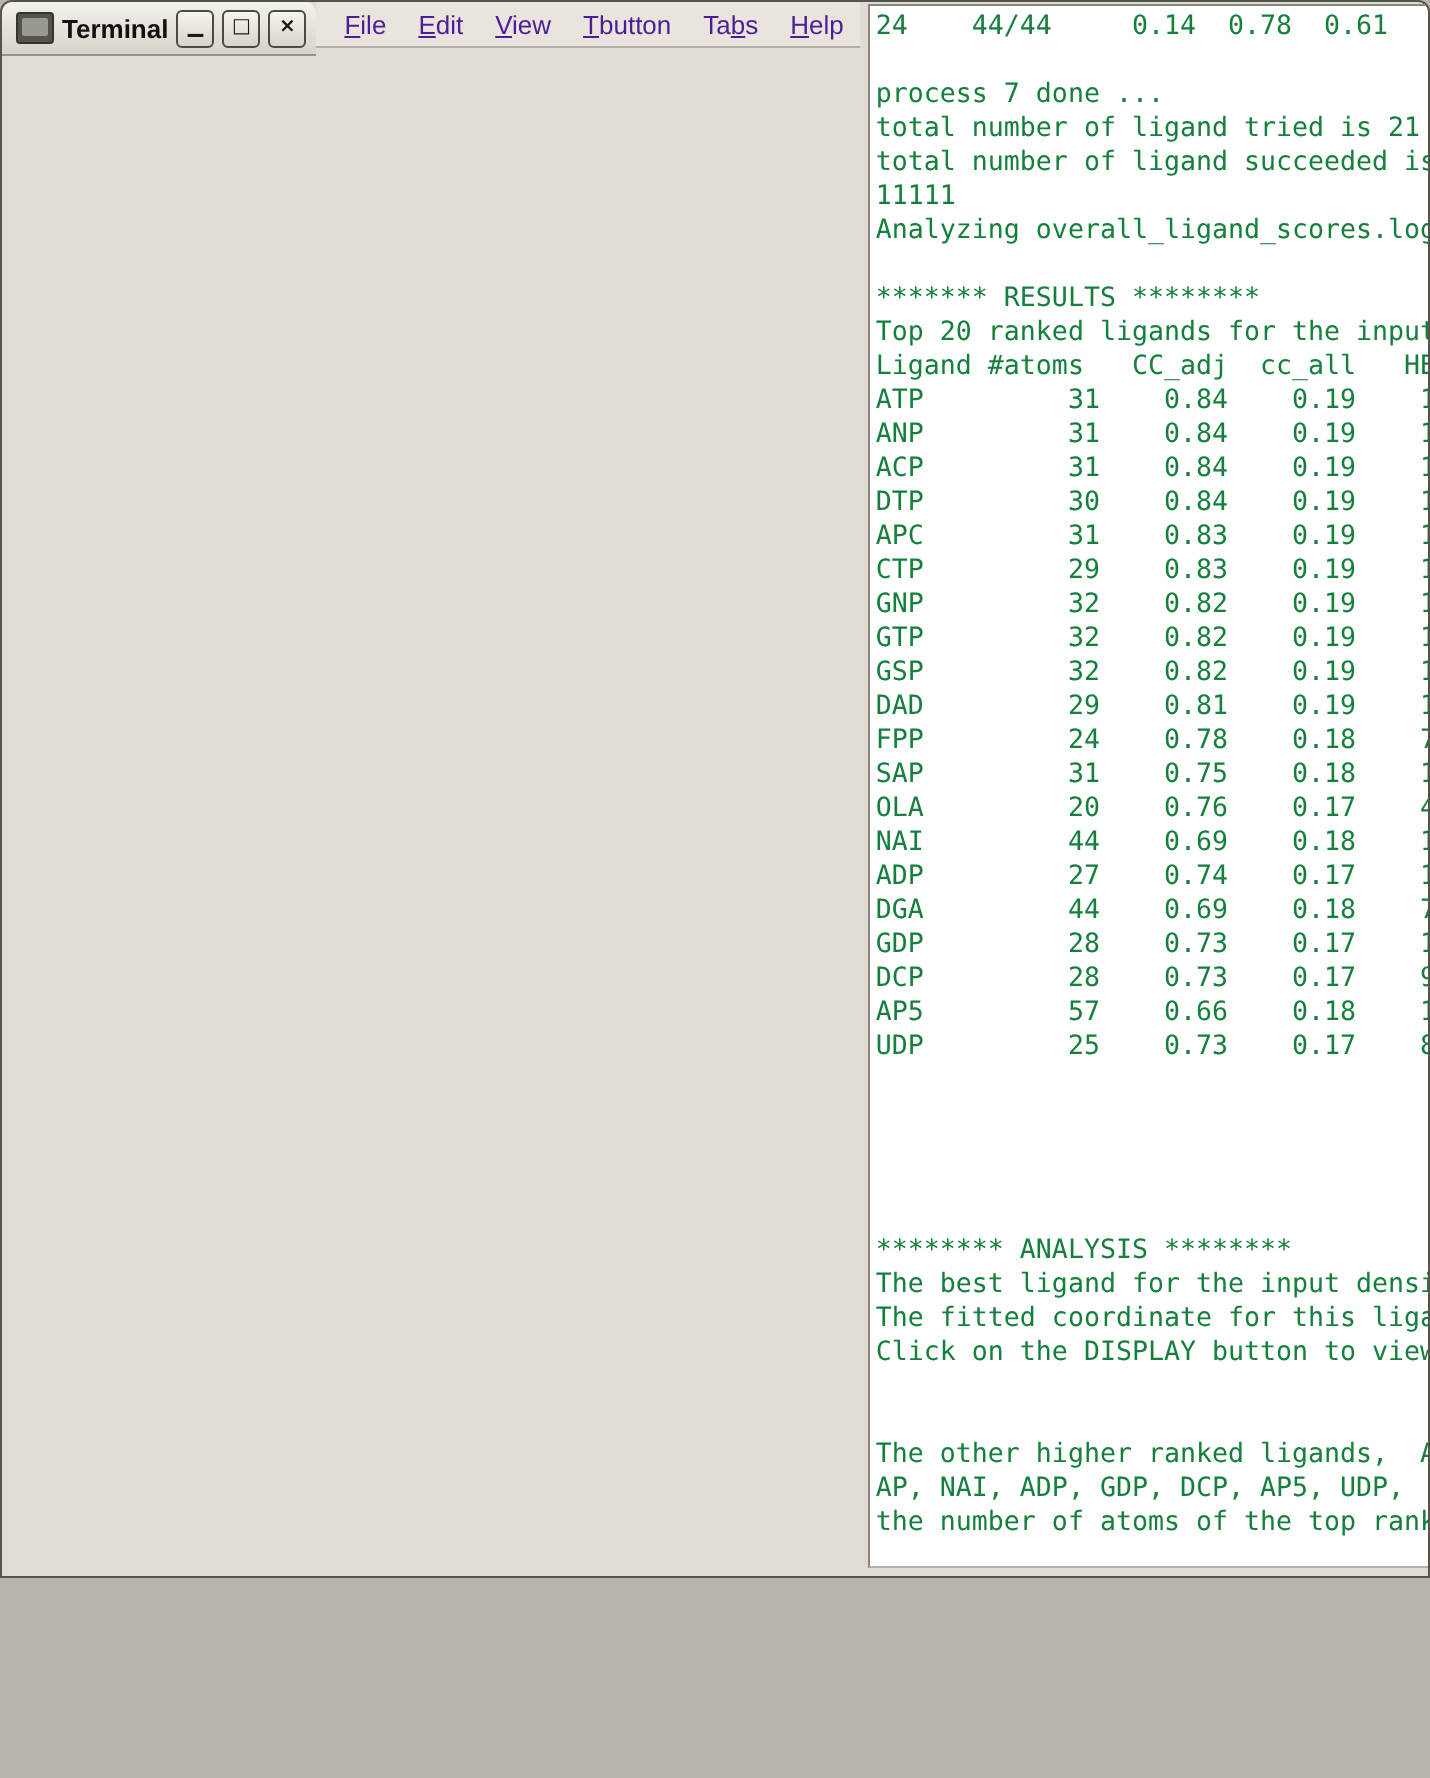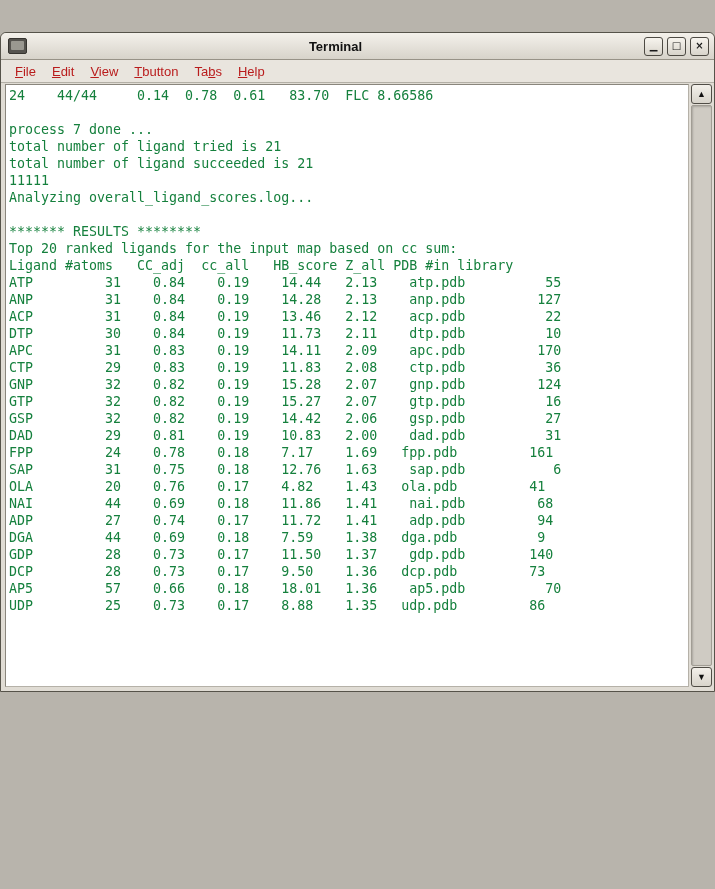--- a/index.html
+++ b/index.html
@@ -1,21 +1,20 @@
 <!DOCTYPE html>
 <html><head>
 <meta charset="utf-8">
 <style>
   html,body{margin:0;padding:0;background:#b8b4ac;}
   .window{
-    width:715px;height:660px;box-sizing:border-box;
+    width:715px;height:789px;box-sizing:border-box;
     background:#e0dcd4;border:1px solid #56534a;border-radius:6px 6px 0 0;
-    display:flex;flex-direction:column;overflow:hidden;
+    display:flex;flex-direction:row;overflow:hidden;
     font-family:"Liberation Sans",sans-serif;
-    margin-top:32px;
   }
   
   .titlebar{
     height:26px;flex:0 0 26px;display:flex;align-items:center;padding:0 5px;
     background:linear-gradient(#f4f1eb,#d7d3ca);
     border-bottom:1px solid #979287;border-radius:5px 5px 0 0;
   }
   .app-icon{width:17px;height:14px;background:#55534e;border:1px solid #36342f;
     border-radius:2px;position:relative;margin:0 4px 0 2px;}
   .app-icon::after{content:"";position:absolute;left:2px;top:2px;right:2px;bottom:3px;
@@ -25,21 +24,21 @@
     border:1px solid #4d4a43;border-radius:3px;
     background:linear-gradient(#f7f4ee,#d8d4cb);
     display:flex;align-items:center;justify-content:center;
     font:bold 10px "DejaVu Sans",sans-serif;color:#1a1a1a;padding:0;cursor:default;}
   .win-btn .g{line-height:1;}
   
   .menubar{
     height:22px;flex:0 0 22px;display:flex;align-items:center;
     background:#e9e5de;border-bottom:1px solid #b3afa6;padding-left:6px;
   }
-  .menu-item{padding:2px 8px;font-size:13px;color:#b91c1c;cursor:default;white-space:nowrap;}
+  .menu-item{padding:2px 8px;font-size:13px;color:#4c1d95;cursor:default;white-space:nowrap;}
   .accel{text-decoration:underline;}
   
   .content{flex:1;display:flex;min-height:0;padding:1px 2px 4px 4px;}
   .term-area{
     flex:1;background:#ffffff;border:1px solid #8a867d;
     border-right-color:#b5b1a8;border-bottom-color:#b5b1a8;
     overflow:hidden;min-width:0;
   }
   .term{
     margin:0;padding:2px 0 0 3px;

